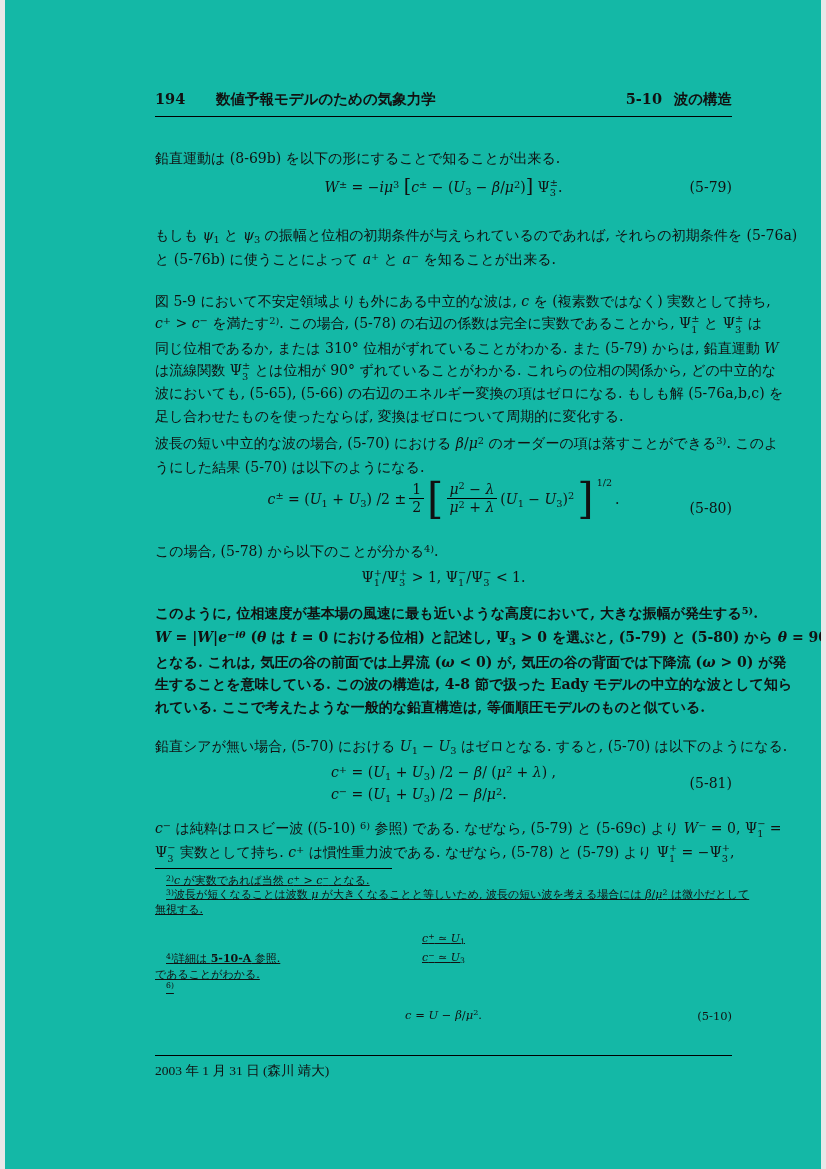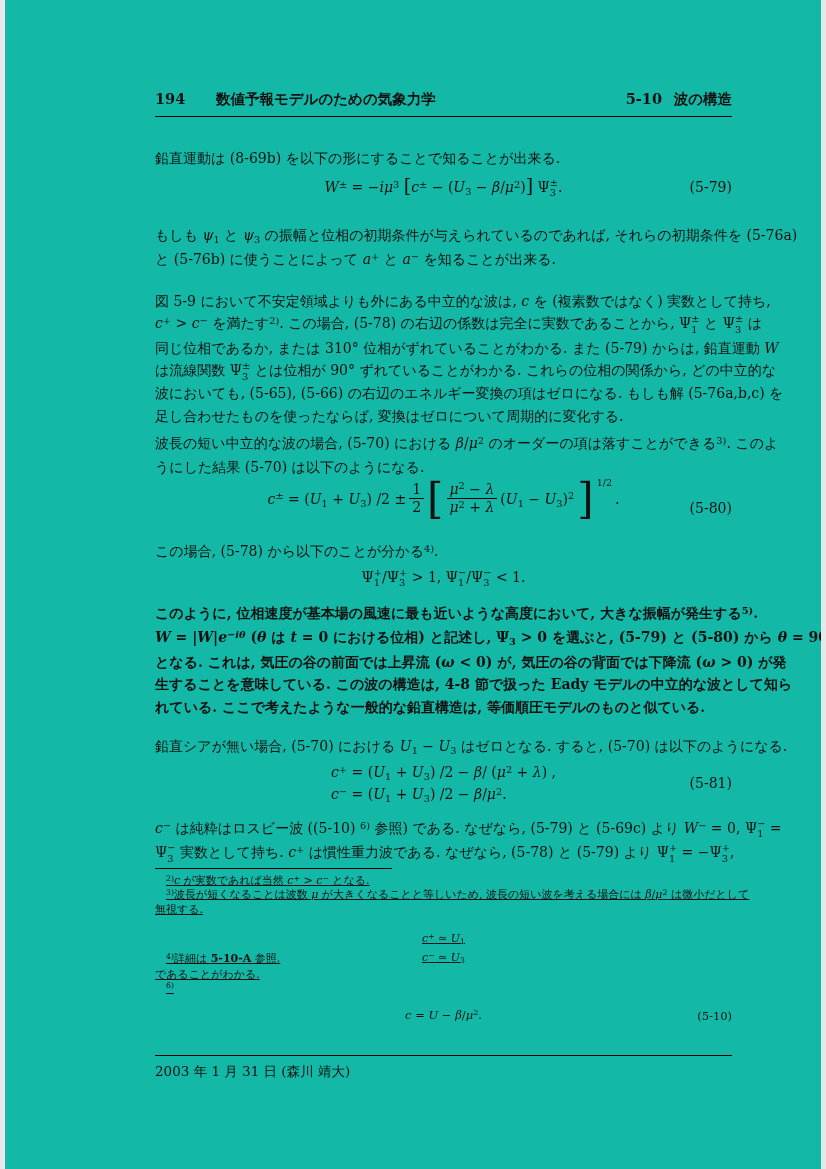--- a/index.html
+++ b/index.html
@@ -167,16 +167,16 @@
         <div class="tline"><span>であることがわかる.</span></div>
         <div class="tline ind"><span class="sup">6)</span></div>
       </div>
 
     <div class="eq fneq" style="top:1006px;height:20px;">
       <span class="eqbody"><span class="s-i">c</span><span> = </span><span class="s-i">U</span><span> − </span><span class="s-i">β</span><span>/</span><span class="s-i">μ</span><span class="sup">2</span><span>.</span></span>
       <span class="eqnum">(5-10)</span>
     </div>
 
     <div class="blk footrule" style="top:1055px;"></div>
-    <div class="blk pagefooter" style="top:1063px;">2003 年 1 月 31 日 (森川 靖大)</div>
+    <div class="blk pagefooter" style="top:1063px;font-family:Liberation Serif, serif;">2003 年 1 月 31 日 (森川 靖大)</div>
 
   </div>
 </div>
 
 </body></html>

